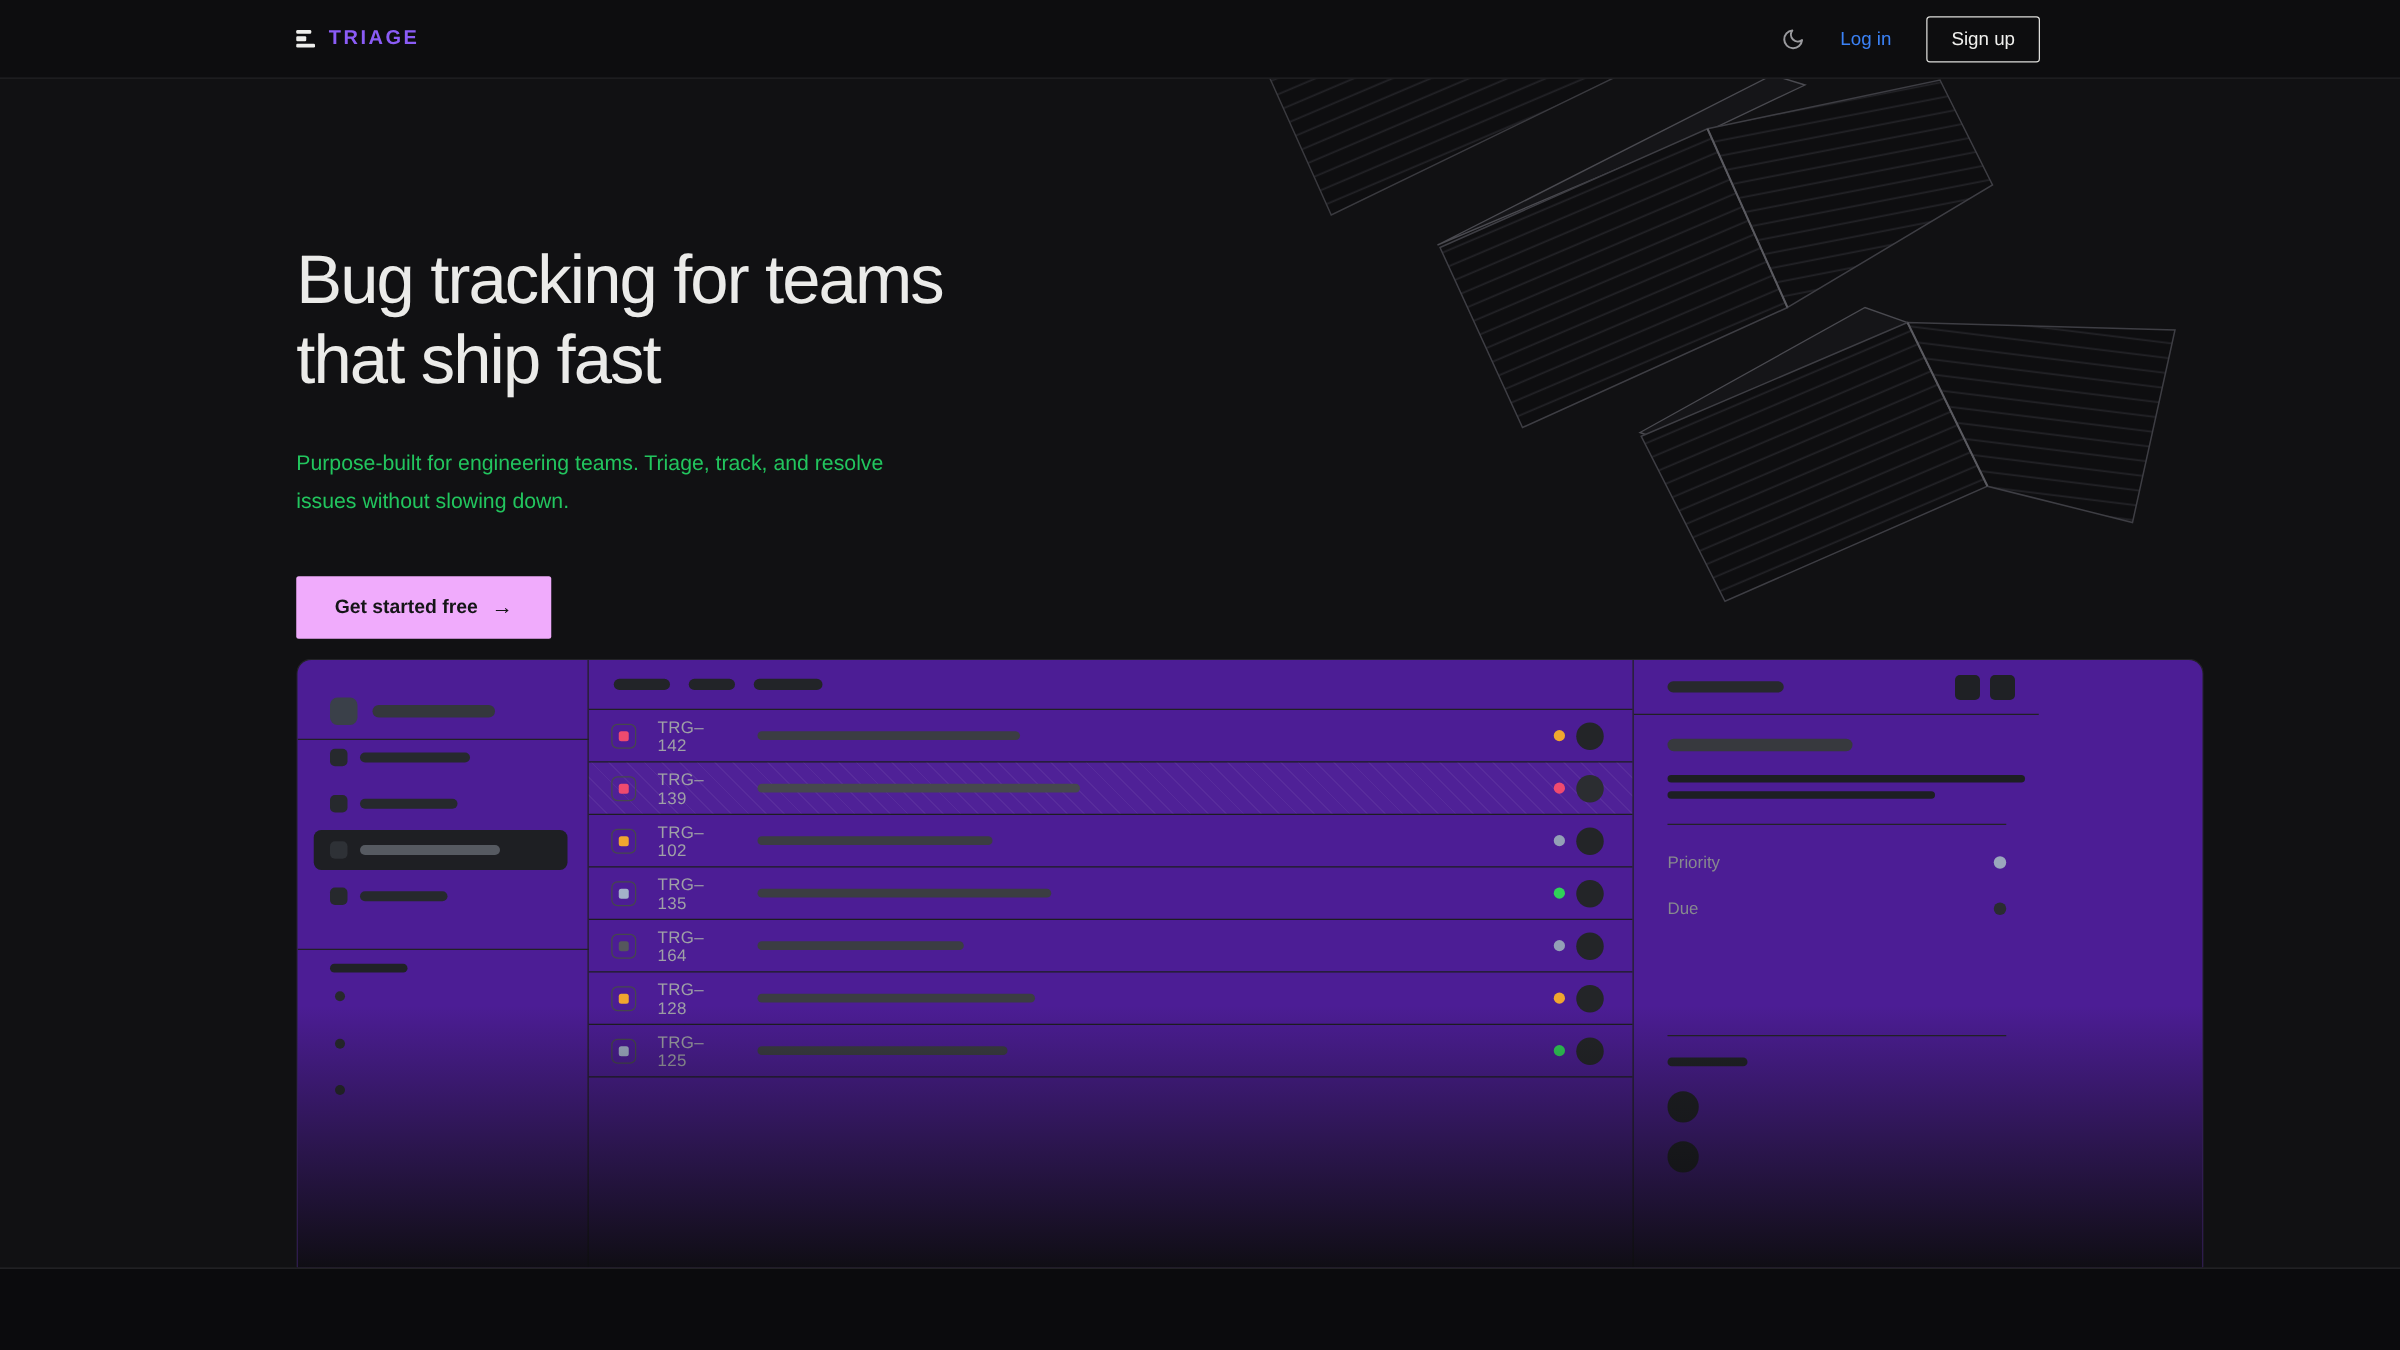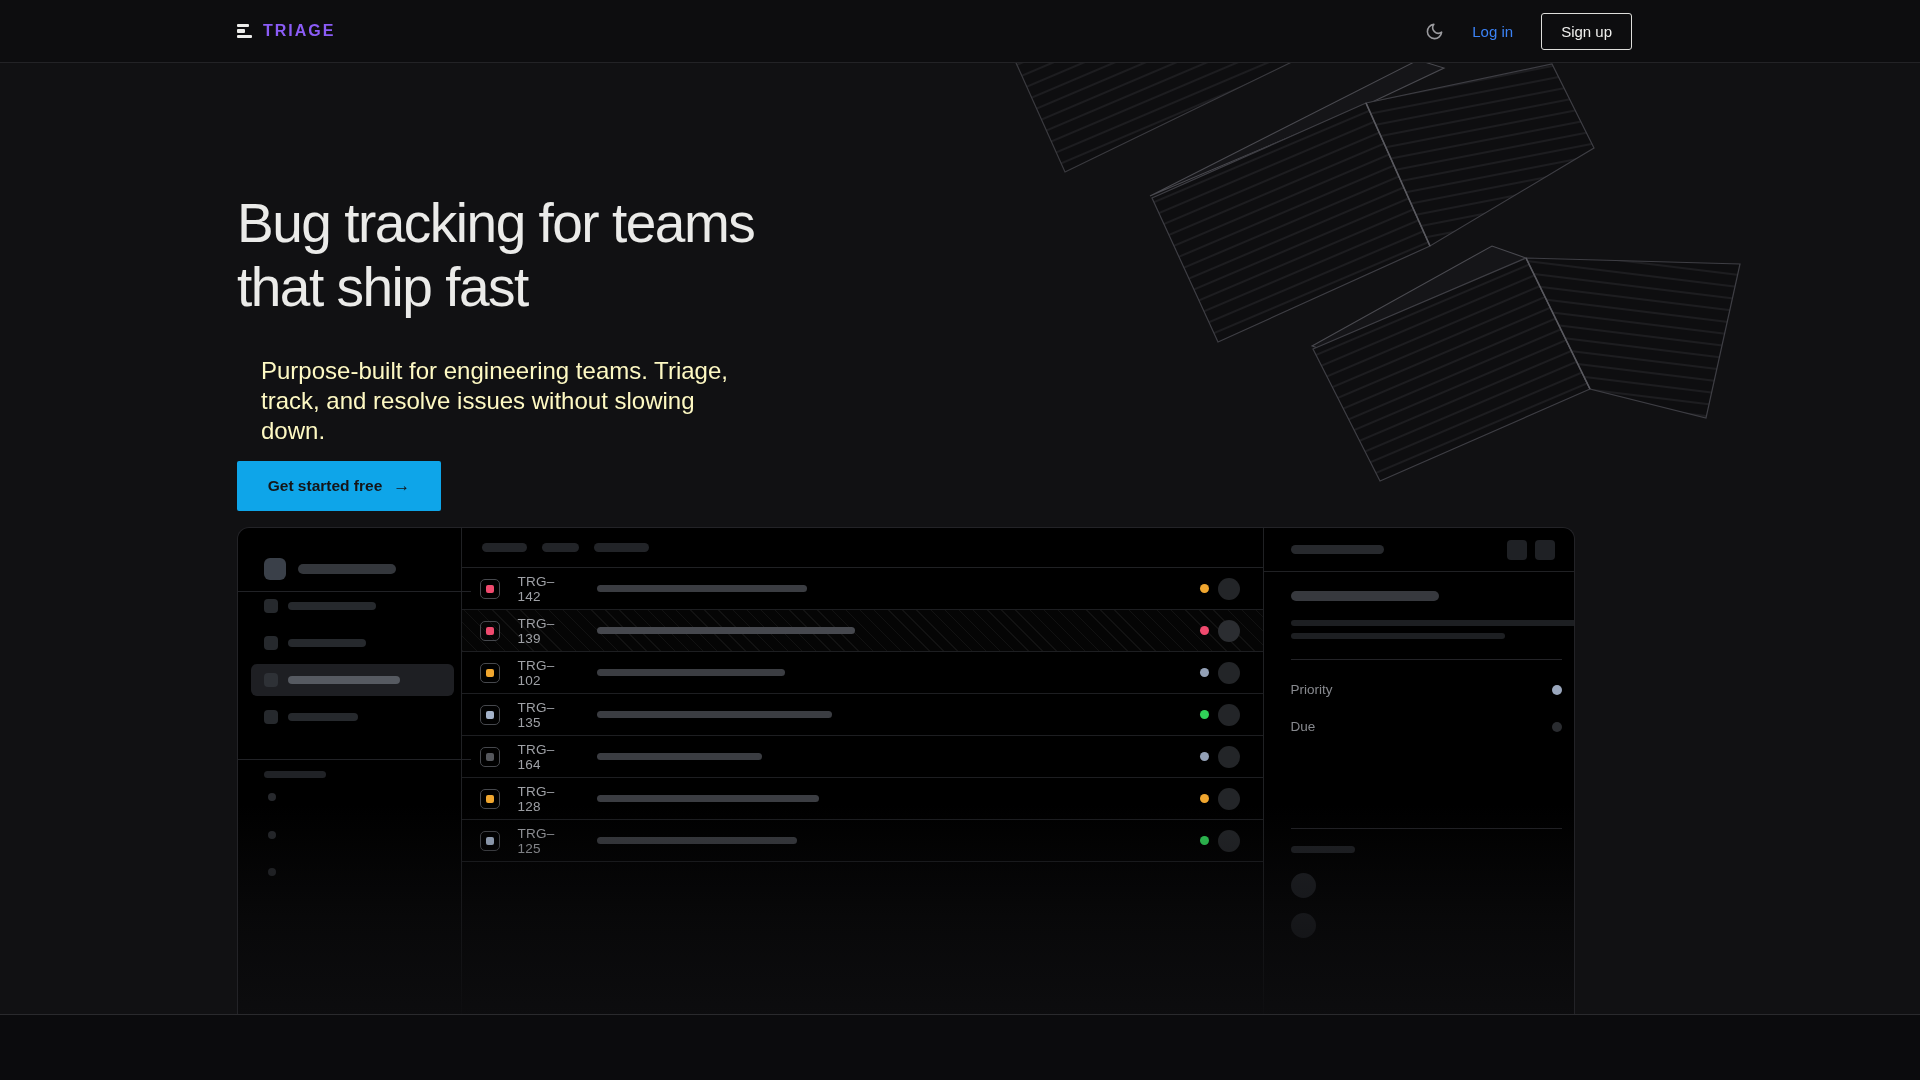--- a/index.html
+++ b/index.html
@@ -37,35 +37,35 @@
   }
 
   
   .hero { position:absolute; top:63px; left:0; width:1920px; height:951px; z-index:2; }
   .hero h1 {
     position:absolute; left:237px; top:128px;
     font-size:55px; font-weight:500; line-height:1.17; letter-spacing:-1.5px; color:#ebebe9;
   }
   .hero .sub {
     position:absolute; left:237px; top:293px; width:480px;
-    font-size:24px; line-height:30px; color:#fef9c3;margin-left:24px;
+    font-size:17px; line-height:30px; color:#22c55e;
   }
   .cta {
     position:absolute; left:237px; top:398px; width:204px; height:50px;
-    background:#0ea5e9; color:#151517; border:none; border-radius:2px;
+    background:#f0abfc; color:#151517; border:none; border-radius:2px;
     font-size:15.5px; font-weight:700; cursor:pointer;
     display:flex; align-items:center; justify-content:center; gap:11px;
     font-family:"Liberation Sans","DejaVu Sans",sans-serif;
   }
   .cta .arr { font-size:17px; font-weight:400; }
 
   
   .window {
-    position:absolute; left:237px; top:527px; width:1338px; height:487px;
-    background:#000000; border:1px solid #232327; border-bottom:none;
+    position:absolute; left:237px; top:527px; width:1526px; height:487px;
+    background:#4c1d95; border:1px solid #232327; border-bottom:none;
     border-radius:12px 12px 0 0; overflow:hidden; z-index:3;
     display:flex;
   }
   .win-fade {
     position:absolute; left:0; bottom:0; width:100%; height:210px; z-index:5; pointer-events:none;
     background:linear-gradient(to bottom, rgba(17,17,19,0) 0%, rgba(15,15,17,.55) 55%, rgba(13,13,15,.96) 100%);
   }
 
   
   .sb { width:233px; border-right:1px solid #202124; padding:30px 0 0 26px; position:relative; }

